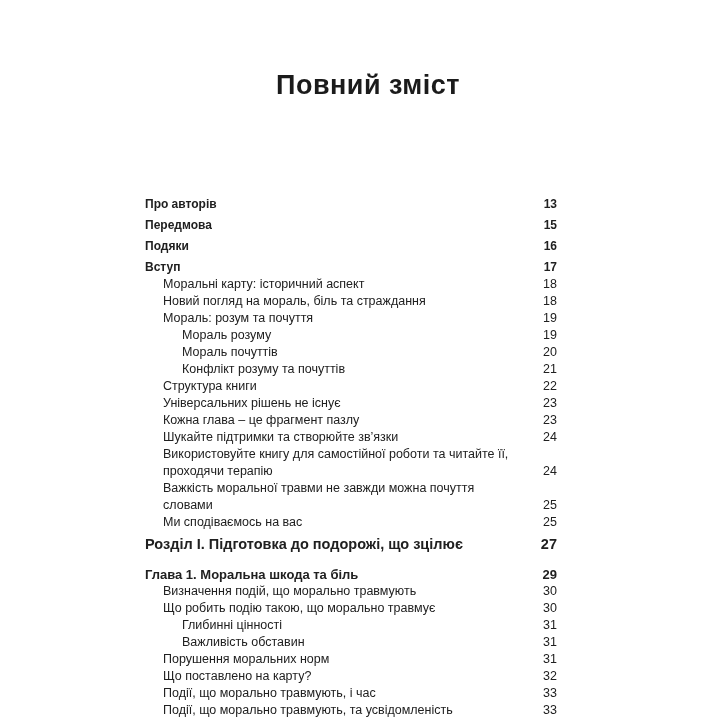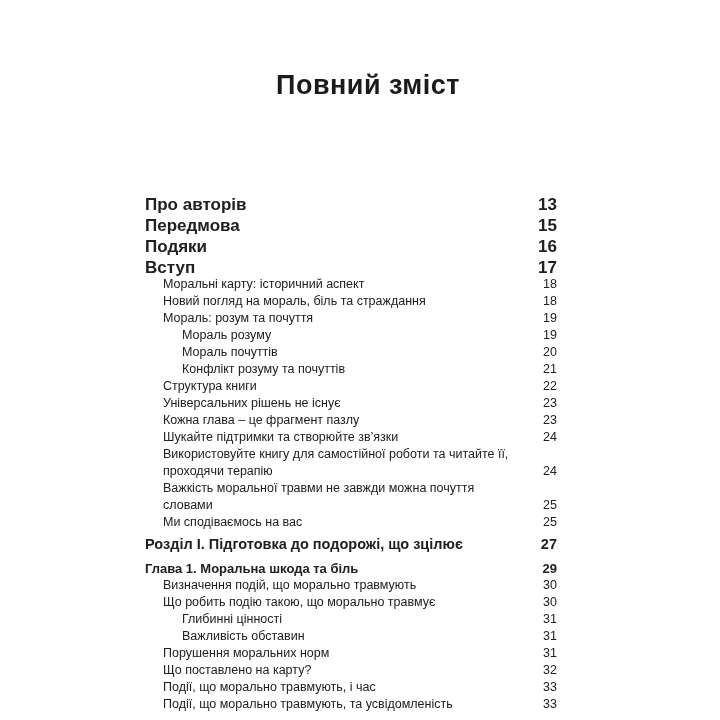--- a/index.html
+++ b/index.html
@@ -44,33 +44,33 @@
   .row .label {
     padding-right: 14px;
     max-width: 352px;
   }
   .row .pagenum {
     white-space: nowrap;
     text-align: center;
   }
   .row.style-bold {
     font-weight: bold;
-    font-size: 17px;
+    font-size: 12px;
     margin-top: 4px;
   }
   .row.style-section {
     font-weight: bold;
     font-size: 14.5px;
     line-height: 18px;
     margin-top: 4px;
   }
   .row.style-chapter {
     font-weight: bold;
     font-size: 13px;
-    margin-top: 7px;
+    margin-top: 13px;
   }
   .row.level-1 { padding-left: 18px; }
   .row.level-2 { padding-left: 37px; }
 </style>
 </head>
 <body>
 
 <div class="page">
   <div class="title">Повний зміст</div>
   <div class="toc">

